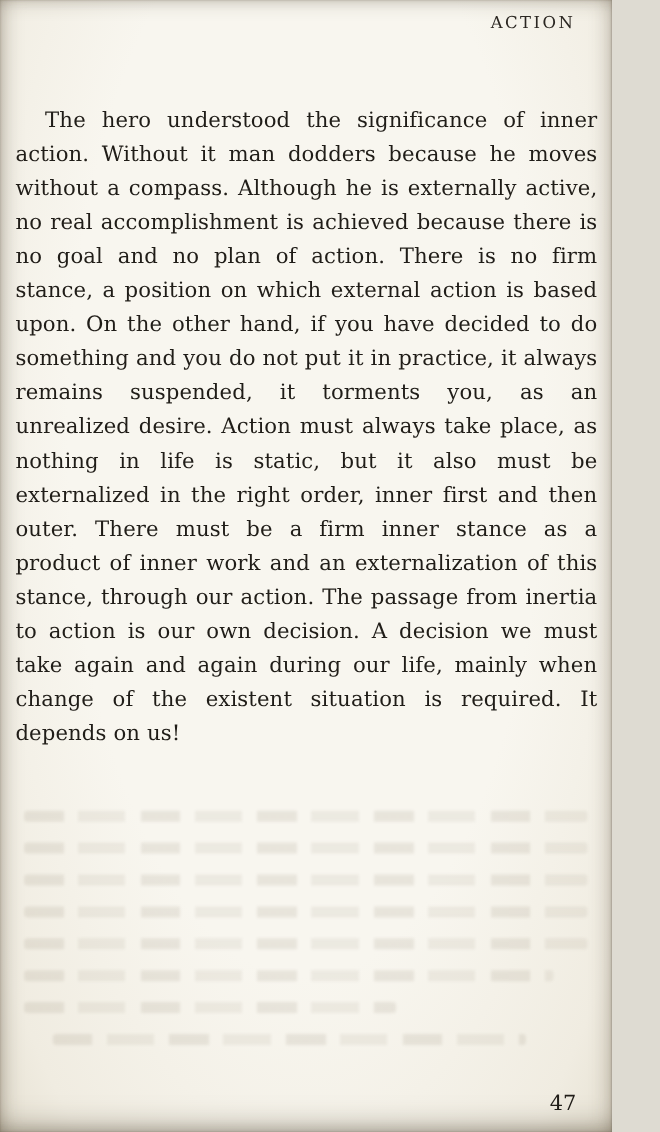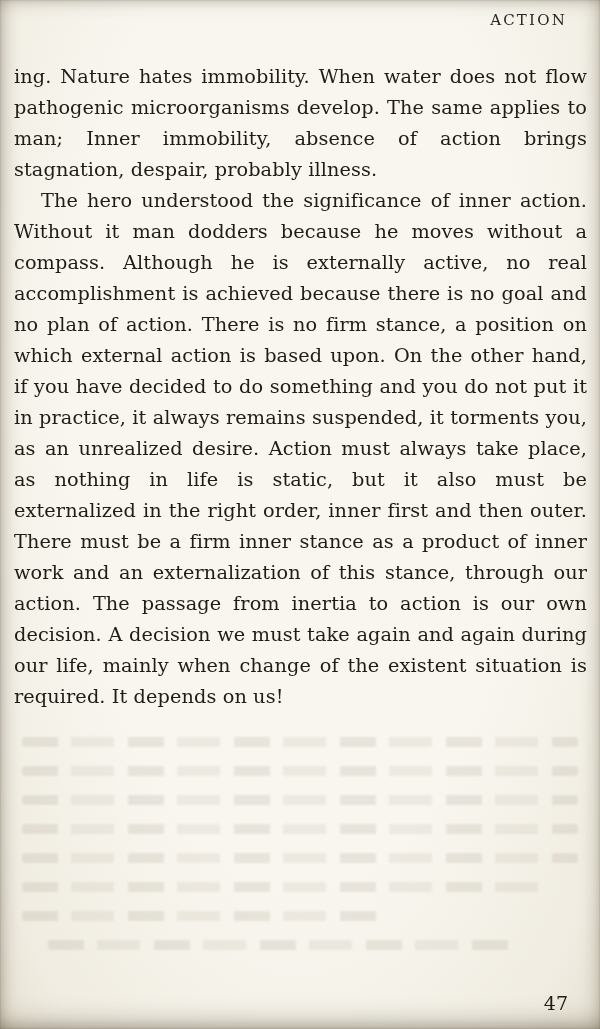--- a/index.html
+++ b/index.html
@@ -7,21 +7,21 @@
     padding: 0;
   }
   body {
     width: 600px;
     height: 1029px;
     background: #dedbd2;
     font-family: "DejaVu Serif", "Liberation Serif", serif;
   }
   .page {
     position: relative;
-    width: 600px;
+    width: 556px;
     height: 1029px;
     box-sizing: border-box;
     background: radial-gradient(ellipse at 50% 38%, #f8f6ef 55%, #f0ece1 88%, #e7e2d4 100%);
     box-shadow:
       inset 0 0 2px rgba(75, 64, 44, 0.38),
       inset 12px 0 20px -12px rgba(75, 64, 44, 0.38),
       inset -12px 0 20px -12px rgba(75, 64, 44, 0.30),
       inset 0 -18px 26px -16px rgba(75, 64, 44, 0.50),
       inset 0 12px 20px -14px rgba(75, 64, 44, 0.32);
     overflow: hidden;
@@ -43,20 +43,21 @@
     font-size: 19.3px;
     line-height: 31px;
     text-align: justify;
     letter-spacing: 0.1px;
   }
   .para {
     margin: 0;
   }
   .para.indent {
     text-indent: 27px;
+    margin-top: 32px;
   }
   
   .ghost {
     position: absolute;
     left: 22px;
     right: 22px;
     top: 737px;
     opacity: 0.45;
     filter: blur(1.3px);
     pointer-events: none;
@@ -83,21 +84,20 @@
   }
 </style>
 </head>
 <body>
 
 <div class="page">
 
   <div class="running-header">ACTION</div>
 
   <div class="body-text">
-    <p class="para">ing. Nature hates immobility. When water does not flow pathogenic microorganisms develop. The same applies to man; Inner immobility, absence of action brings stagnation, despair, probably illness.</p>
     <p class="para indent">The hero understood the significance of inner action. Without it man dodders because he moves without a compass. Although he is externally active, no real accomplishment is achieved because there is no goal and no plan of action. There is no firm stance, a position on which external action is based upon. On the other hand, if you have decided to do something and you do not put it in practice, it always remains suspended, it torments you, as an unrealized desire. Action must always take place, as nothing in life is static, but it also must be externalized in the right order, inner first and then outer. There must be a firm inner stance as a product of inner work and an externalization of this stance, through our action. The passage from inertia to action is our own decision. A decision we must take again and again during our life, mainly when change of the existent situation is required. It depends on us!</p>
   </div>
 
   <div class="ghost">
     <div class="ghost-line"></div>
     <div class="ghost-line"></div>
     <div class="ghost-line"></div>
     <div class="ghost-line"></div>
     <div class="ghost-line"></div>
     <div class="ghost-line"></div>

